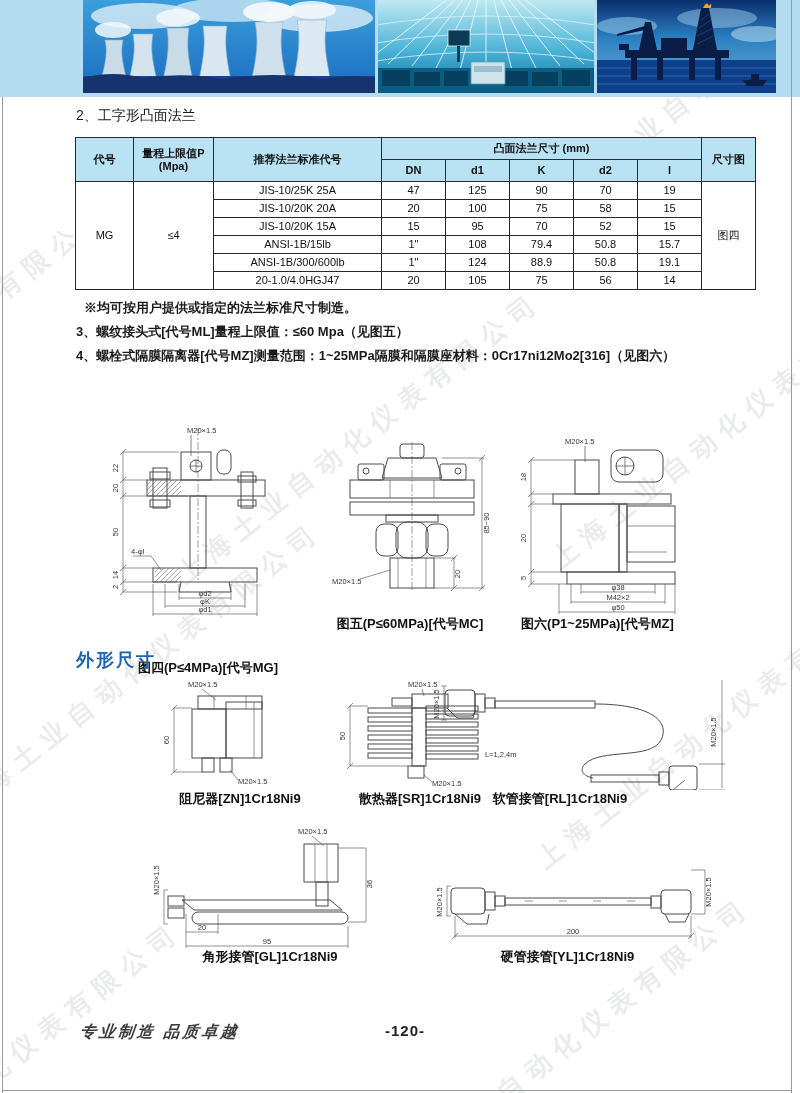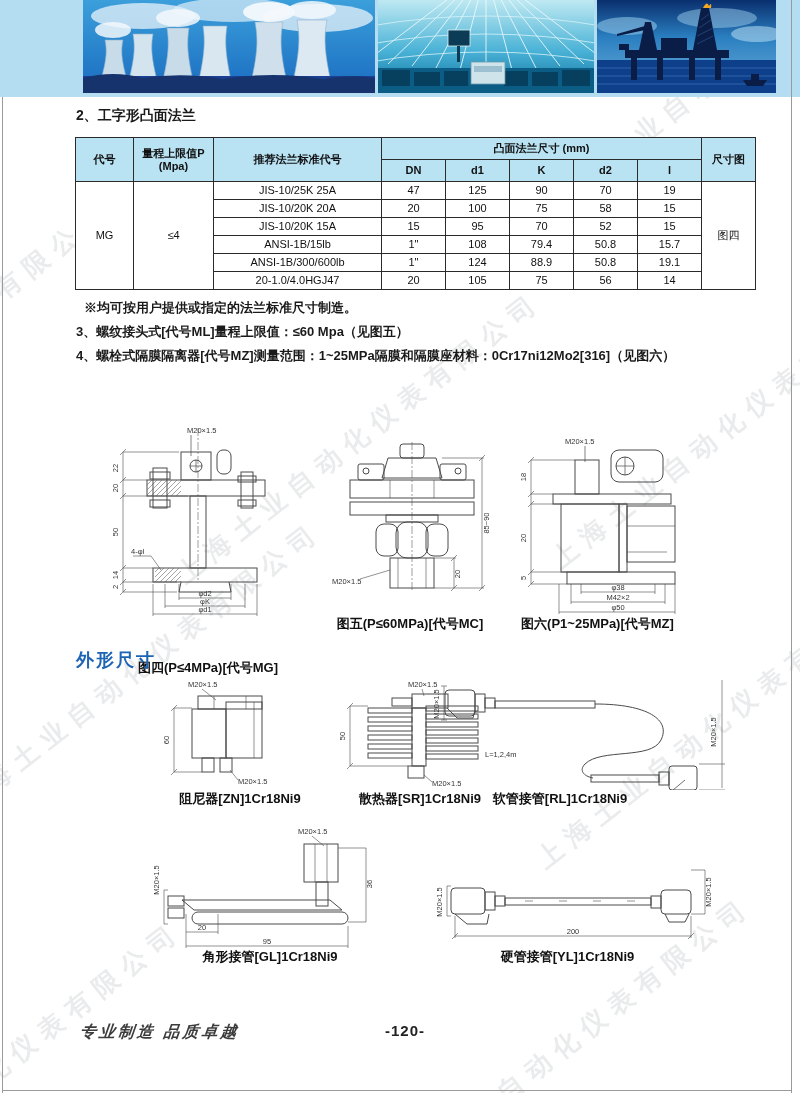--- a/index.html
+++ b/index.html
@@ -11,21 +11,21 @@
   .edge.right{left:791px;top:0;width:1px;height:1093px;}
   .edge.bottom{left:2px;top:1090px;width:789px;height:1px;}
   
   .wm{position:absolute;white-space:nowrap;font-size:26px;font-weight:bold;letter-spacing:9px;
       color:rgba(148,154,160,0.20);transform:rotate(-38deg);transform-origin:left center;pointer-events:none;}
   
   .header{position:absolute;left:0;top:0;width:800px;height:97px;background:var(--header-bg,#b5ddf1);}
   .photo{position:absolute;top:0;height:93px;}
   .photo svg{display:block;}
   
-  .sec-title{position:absolute;left:76px;top:107px;font-size:14px;font-weight:bold;color:#1a1a1a;}
+  .sec-title{position:absolute;left:76px;top:107px;font-size:14px;font-weight:normal;color:#1a1a1a;}
   
   table.spec{position:absolute;left:75px;top:137px;border-collapse:collapse;table-layout:fixed;}
   table.spec th,table.spec td{border:1px solid #2a2a2a;font-size:11px;color:#111;text-align:center;
       padding:0 2px;line-height:1.15;}
   table.spec thead th{background:var(--table-header-bg,#b9e2f3);font-weight:bold;height:21px;}
   table.spec tbody td{height:17px;background:#fff;}
   .std-col{letter-spacing:0px;}
   
   .note{position:absolute;font-size:13px;font-weight:bold;color:#1a1a1a;white-space:nowrap;}
   

